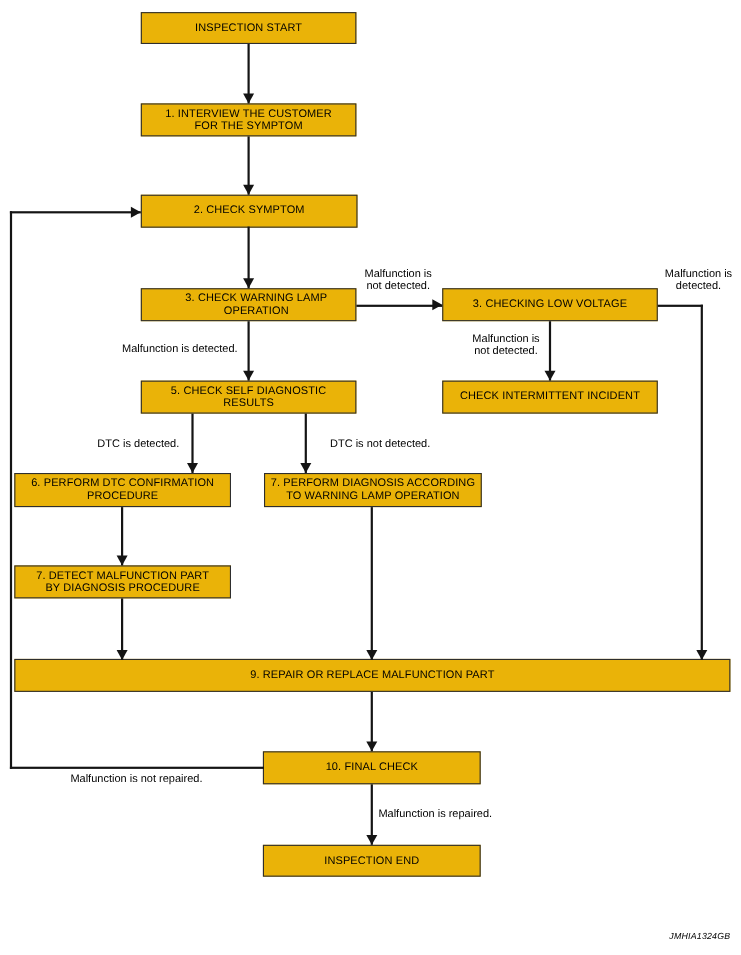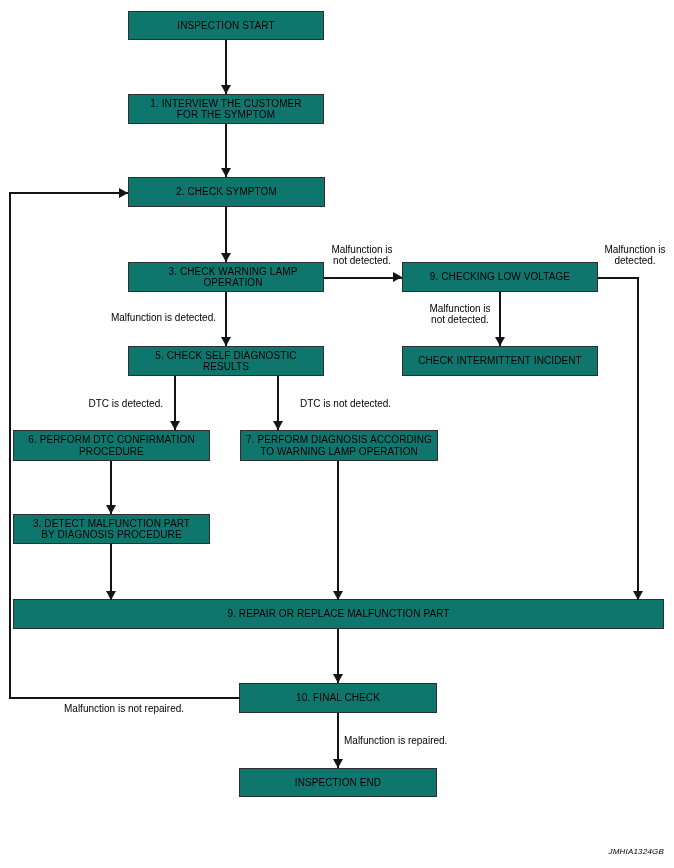--- a/index.html
+++ b/index.html
@@ -9,21 +9,21 @@
     height: 868px;
     background: #ffffff;
     font-family: "Liberation Sans", sans-serif;
     color: #000000;
     overflow: hidden;
   }
   .node {
     position: absolute;
     box-sizing: border-box;
     border: 1.5px solid #2e2e2e;
-    background: #0f766e;
+    background: #eab308;
     display: flex;
     align-items: center;
     justify-content: center;
     text-align: center;
     font-size: 10px;
     line-height: 11.5px;
     white-space: pre-line;
     letter-spacing: 0.1px;
   }
   .line { position: absolute; background: #141414; }
@@ -56,29 +56,29 @@
 <body>
 
 <div class="canvas">
 
   <div class="node" style="left:128px; top:11px;  width:196px; height:29px;">INSPECTION START</div>
   <div class="node" style="left:128px; top:94px;  width:196px; height:30px;">1. INTERVIEW THE CUSTOMER
 FOR THE SYMPTOM</div>
   <div class="node" style="left:128px; top:177px; width:197px; height:30px;">2. CHECK SYMPTOM</div>
   <div class="node" style="left:128px; top:262px; width:196px; height:30px;padding-left:14px;">3. CHECK WARNING LAMP
 OPERATION</div>
-  <div class="node" style="left:402px; top:262px; width:196px; height:30px;">9. CHECKING LOW VOLTAGE</div>
+  <div class="node" style="left:402px; top:262px; width:196px; height:30px;">3. CHECKING LOW VOLTAGE</div>
   <div class="node" style="left:128px; top:346px; width:196px; height:30px;">5. CHECK SELF DIAGNOSTIC
 RESULTS</div>
   <div class="node" style="left:402px; top:346px; width:196px; height:30px;">CHECK INTERMITTENT INCIDENT</div>
   <div class="node" style="left:13px;  top:430px; width:197px; height:31px;">6. PERFORM DTC CONFIRMATION
 PROCEDURE</div>
   <div class="node" style="left:240px; top:430px; width:198px; height:31px;">7. PERFORM DIAGNOSIS ACCORDING
 TO WARNING LAMP OPERATION</div>
-  <div class="node" style="left:13px;  top:514px; width:197px; height:30px;">3. DETECT MALFUNCTION PART
+  <div class="node" style="left:13px;  top:514px; width:197px; height:30px;">7. DETECT MALFUNCTION PART
 BY DIAGNOSIS PROCEDURE</div>
   <div class="node" style="left:13px;  top:599px; width:651px; height:30px;">9. REPAIR OR REPLACE MALFUNCTION PART</div>
   <div class="node" style="left:239px; top:683px; width:198px; height:30px;">10. FINAL CHECK</div>
   <div class="node" style="left:239px; top:768px; width:198px; height:29px;">INSPECTION END</div>
 
   <div class="line" style="left:225px; top:40px;  width:2px; height:54px;"></div>
   <div class="arrow-down" style="left:221px; top:85px;"></div>
 
   <div class="line" style="left:225px; top:124px; width:2px; height:53px;"></div>
   <div class="arrow-down" style="left:221px; top:168px;"></div>

